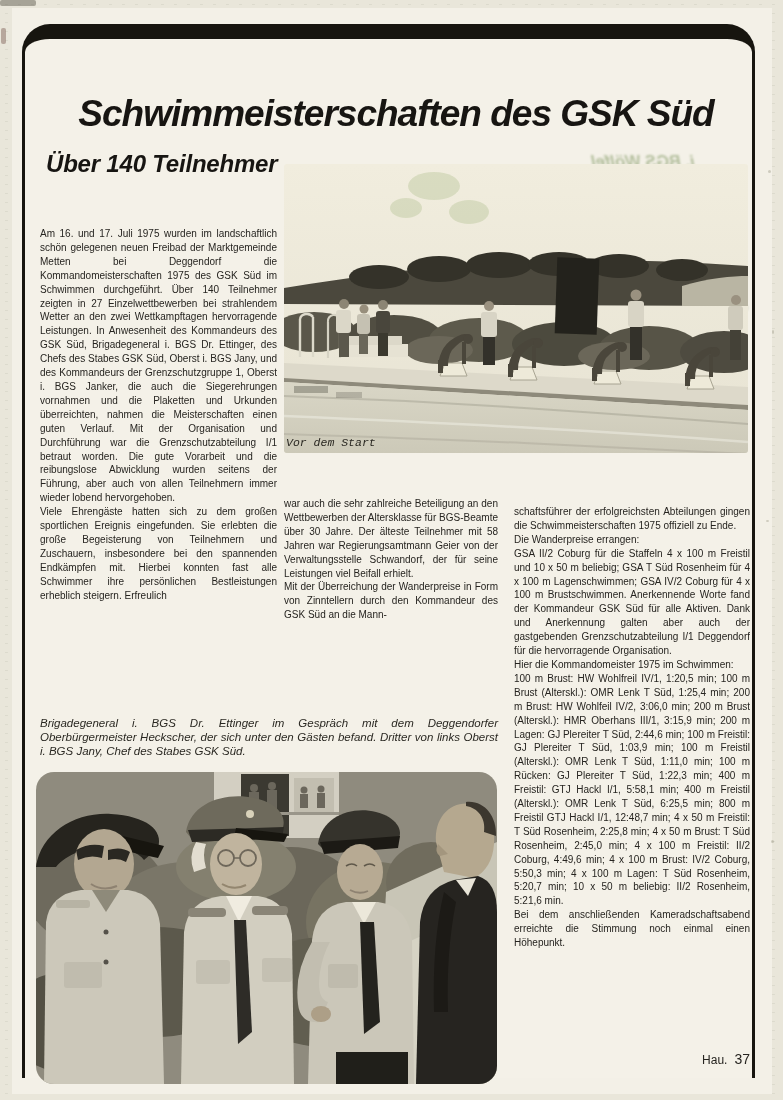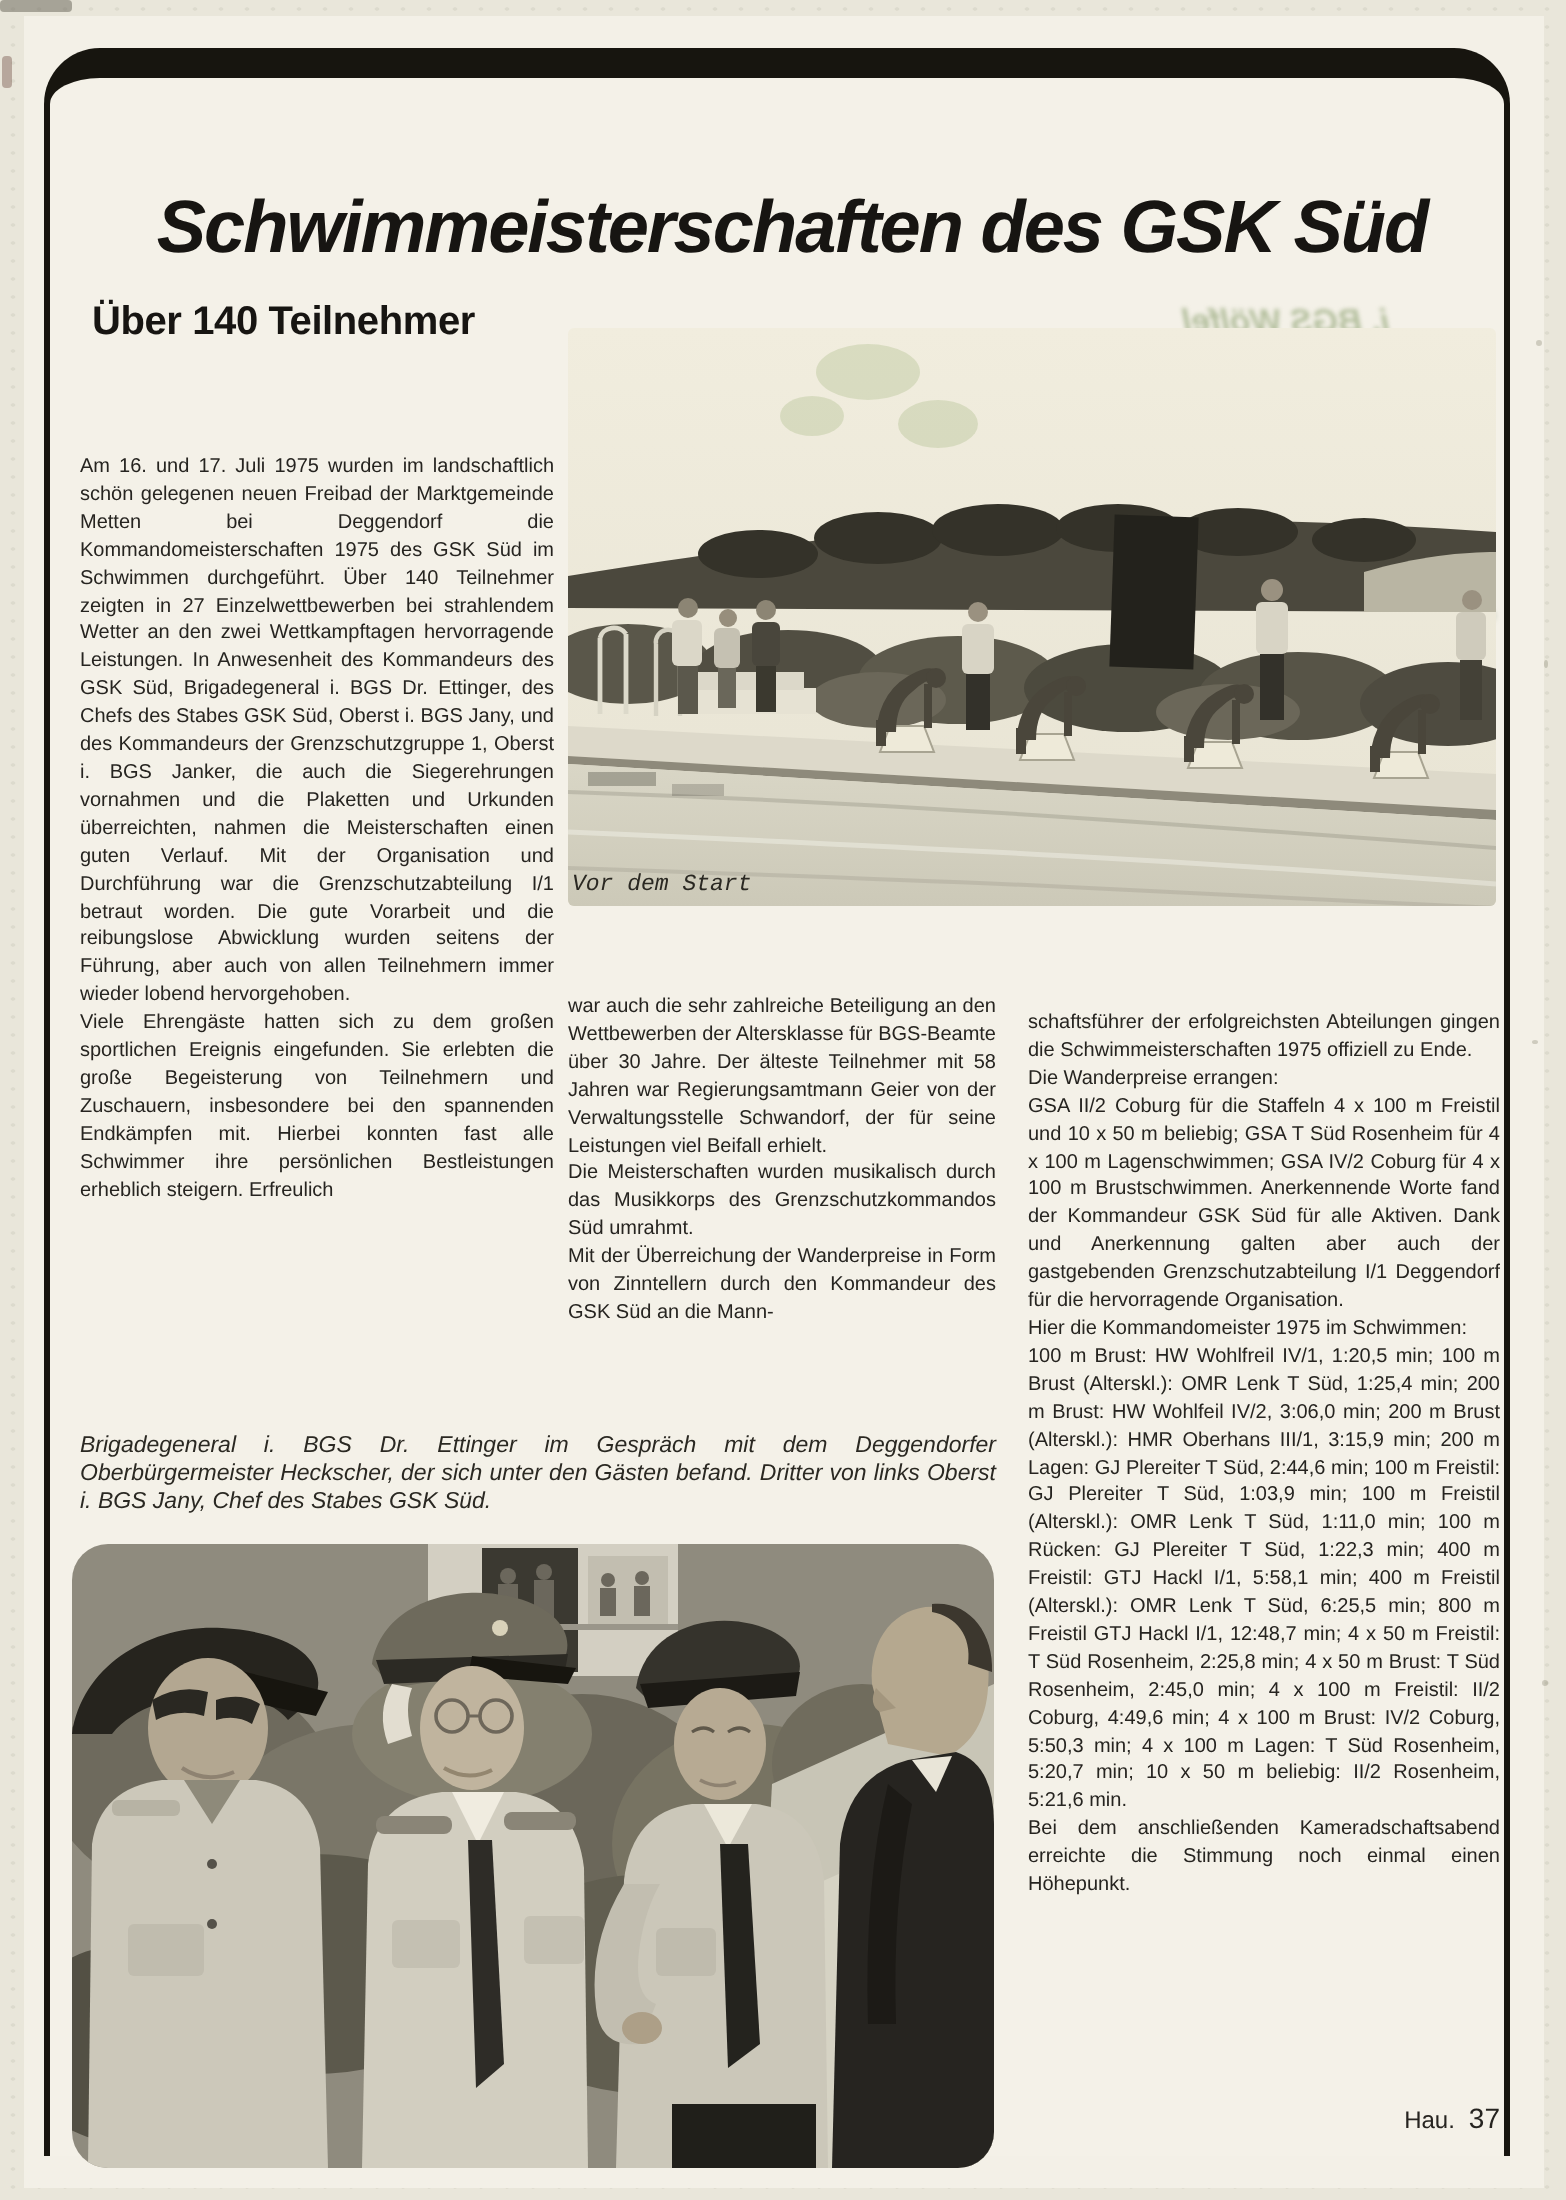--- a/index.html
+++ b/index.html
@@ -33,21 +33,21 @@
   .scan-mark-left{position:absolute;left:1px;top:28px;width:5px;height:16px;background:#7a5c50;opacity:.45;border-radius:2px;}
   .speck{position:absolute;border-radius:50%;background:#8a8772;opacity:.35;}
 
   .title{
     position:absolute;left:46px;top:93px;width:700px;
     font-size:37px;font-weight:bold;font-style:italic;
     letter-spacing:-1px;color:#171512;white-space:nowrap;text-align:center;
   }
   .subtitle{
     position:absolute;left:46px;top:150px;
-    font-size:20px;font-weight:bold;
+    font-size:24px;font-weight:bold;font-style:italic;
     color:#171512;letter-spacing:-0.2px;
   }
 
   .col{position:absolute;color:#262420;font-size:10px;line-height:13.9px;
        text-align:justify;hyphens:auto;overflow:hidden;}
   .col p{margin:0;}
   .col-left{left:40px;top:227px;width:237px;height:486px;}
   .col-mid{left:284px;top:497px;width:214px;height:212px;}
   .col-right{left:514px;top:489px;width:236px;height:552px;margin-top:16px;}
 
@@ -226,21 +226,20 @@
 
   <p class="caption caption-pool" style="margin:0;">Vor dem Start</p>
 
   <div class="col col-left">
     <p>Am 16. und 17. Juli 1975 wurden im landschaftlich schön gelegenen neuen Freibad der Marktgemeinde Metten bei Deggendorf die Kommandomeisterschaften 1975 des GSK Süd im Schwimmen durchgeführt. Über 140 Teilnehmer zeigten in 27 Einzelwettbewerben bei strahlendem Wetter an den zwei Wettkampftagen hervorragende Leistungen. In Anwesenheit des Kommandeurs des GSK Süd, Brigadegeneral i. BGS Dr. Ettinger, des Chefs des Stabes GSK Süd, Oberst i. BGS Jany, und des Kommandeurs der Grenzschutzgruppe 1, Oberst i. BGS Janker, die auch die Siegerehrungen vornahmen und die Plaketten und Urkunden überreichten, nahmen die Meisterschaften einen guten Verlauf. Mit der Organisation und Durchführung war die Grenzschutzabteilung I/1 betraut worden. Die gute Vorarbeit und die reibungslose Abwicklung wurden seitens der Führung, aber auch von allen Teilnehmern immer wieder lobend hervorgehoben.</p>
     <p>Viele Ehrengäste hatten sich zu dem großen sportlichen Ereignis eingefunden. Sie erlebten die große Begeisterung von Teilnehmern und Zuschauern, insbesondere bei den spannenden Endkämpfen mit. Hierbei konnten fast alle Schwimmer ihre persönlichen Bestleistungen erheblich steigern. Erfreulich</p>
   </div>
 
   <div class="col col-mid">
     <p>war auch die sehr zahlreiche Beteiligung an den Wettbewerben der Altersklasse für BGS-Beamte über 30 Jahre. Der älteste Teilnehmer mit 58 Jahren war Regierungsamtmann Geier von der Verwaltungsstelle Schwandorf, der für seine Leistungen viel Beifall erhielt.</p>
-    <p>Die Meisterschaften wurden musikalisch durch das Musikkorps des Grenzschutzkommandos Süd umrahmt.</p>
     <p>Mit der Überreichung der Wanderpreise in Form von Zinntellern durch den Kommandeur des GSK Süd an die Mann-</p>
   </div>
 
   <div class="col col-right">
     <p>schaftsführer der erfolgreichsten Abteilungen gingen die Schwimmeisterschaften 1975 offiziell zu Ende.</p>
     <p>Die Wanderpreise errangen:</p>
     <p>GSA II/2 Coburg für die Staffeln 4 x 100 m Freistil und 10 x 50 m beliebig; GSA T Süd Rosenheim für 4 x 100 m Lagenschwimmen; GSA IV/2 Coburg für 4 x 100 m Brustschwimmen. Anerkennende Worte fand der Kommandeur GSK Süd für alle Aktiven. Dank und Anerkennung galten aber auch der gastgebenden Grenzschutzabteilung I/1 Deggendorf für die hervorragende Organisation.</p>
     <p>Hier die Kommandomeister 1975 im Schwimmen:</p>
     <p>100 m Brust: HW Wohlfreil IV/1, 1:20,5 min; 100 m Brust (Alterskl.): OMR Lenk T Süd, 1:25,4 min; 200 m Brust: HW Wohlfeil IV/2, 3:06,0 min; 200 m Brust (Alterskl.): HMR Oberhans III/1, 3:15,9 min; 200 m Lagen: GJ Plereiter T Süd, 2:44,6 min; 100 m Freistil: GJ Plereiter T Süd, 1:03,9 min; 100 m Freistil (Alterskl.): OMR Lenk T Süd, 1:11,0 min; 100 m Rücken: GJ Plereiter T Süd, 1:22,3 min; 400 m Freistil: GTJ Hackl I/1, 5:58,1 min; 400 m Freistil (Alterskl.): OMR Lenk T Süd, 6:25,5 min; 800 m Freistil GTJ Hackl I/1, 12:48,7 min; 4 x 50 m Freistil: T Süd Rosenheim, 2:25,8 min; 4 x 50 m Brust: T Süd Rosenheim, 2:45,0 min; 4 x 100 m Freistil: II/2 Coburg, 4:49,6 min; 4 x 100 m Brust: IV/2 Coburg, 5:50,3 min; 4 x 100 m Lagen: T Süd Rosenheim, 5:20,7 min; 10 x 50 m beliebig: II/2 Rosenheim, 5:21,6 min.</p>
     <p>Bei dem anschließenden Kameradschaftsabend erreichte die Stimmung noch einmal einen Höhepunkt.</p>

